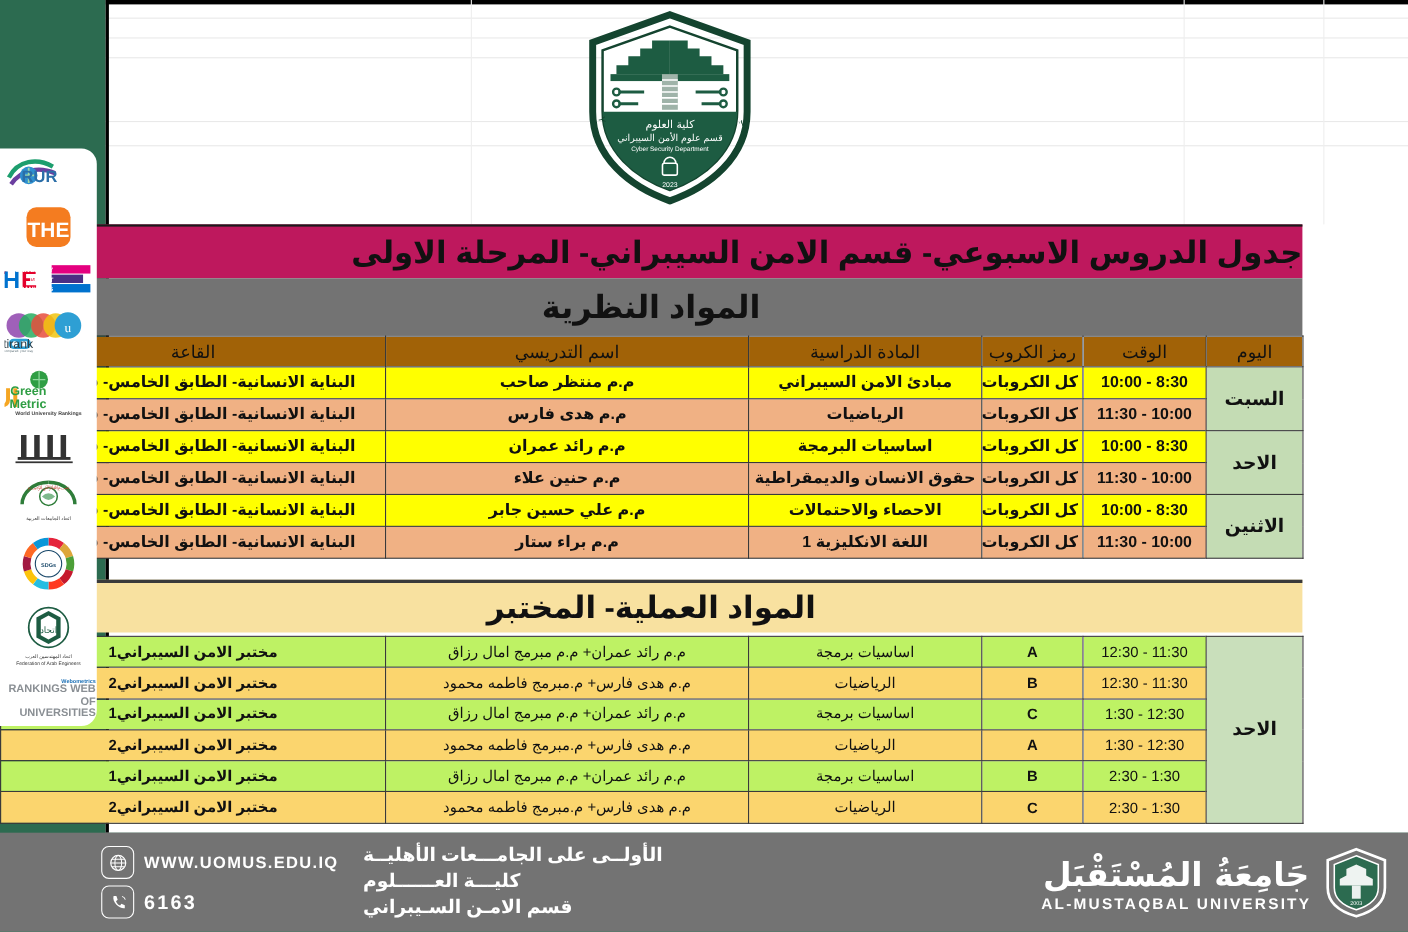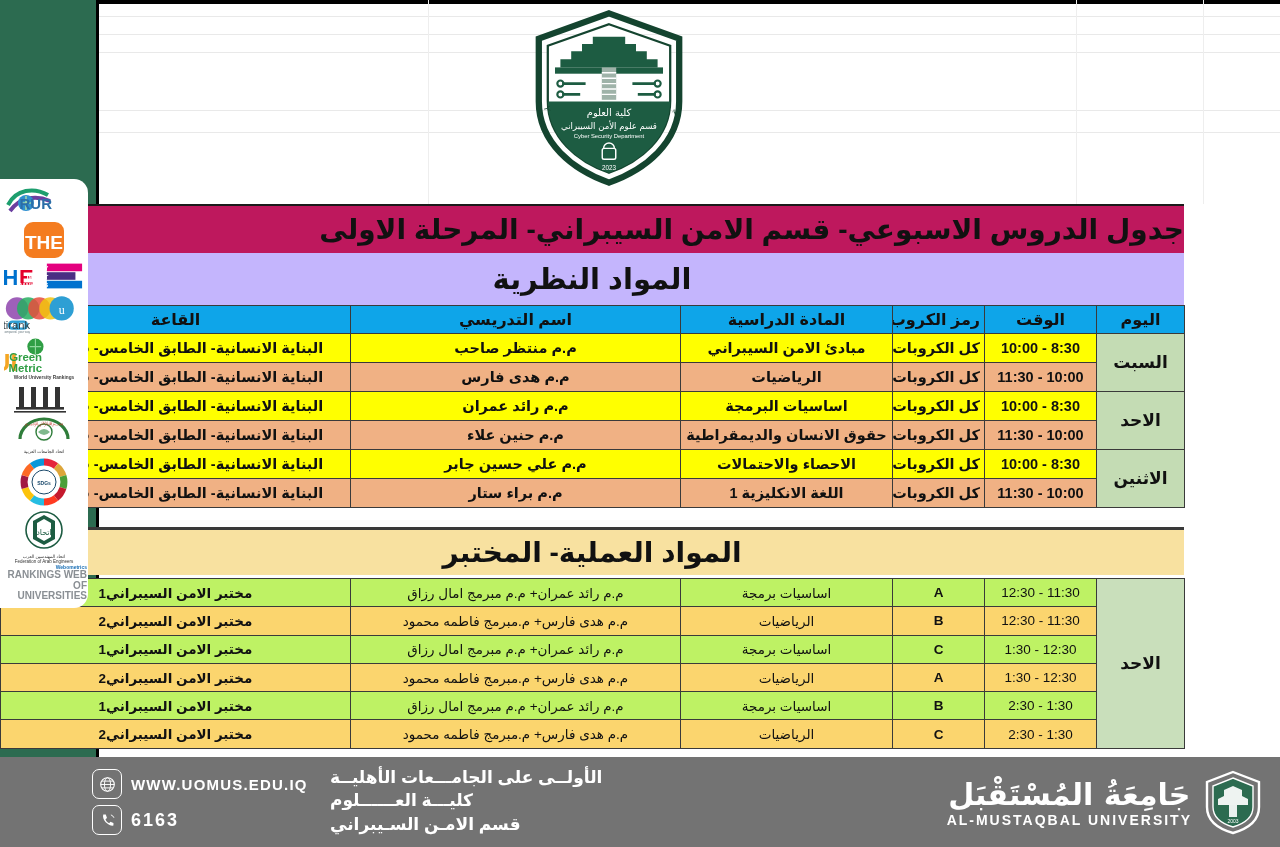--- a/index.html
+++ b/index.html
@@ -20,32 +20,31 @@
   .green-bg {
     position: absolute;
     inset: 0;
     background: #2c6b50;
   }
   .sidebar-card {
     position: absolute;
     left: 0;
     top: 135px;
     width: 88px;
-    height: 429px;
+    height: 525px;
     background: #ffffff;
     border-radius: 0 14px 14px 0;
     box-sizing: border-box;
     padding: 6px 2px;
     display: flex;
     flex-direction: column;
     align-items: center;
     justify-content: space-between;
     overflow: hidden;
     z-index: 6;
-    margin-top: 44px;
   }
   .sheet {
     position: absolute;
     left: 96px;
     top: 0;
     width: 1184px;
     height: 757px;
     background: #ffffff;
     z-index: 3;
     overflow: hidden;
@@ -107,21 +106,21 @@
     color: #111111;
     letter-spacing: 0px;
     white-space: nowrap;
   }
   .subtitle-bar {
     position: absolute;
     left: 0;
     top: 253px;
     width: 1184px;
     height: 52px;
-    background: #c4b5fd;
+    background: #737373;
     display: flex;
     align-items: center;
     justify-content: center;
     z-index: 5;
   }
   .subtitle-bar span {
     font-size: 29px;
     font-weight: bold;
     color: #111111;
   }
@@ -143,24 +142,24 @@
     vertical-align: middle;
     font-size: 14px;
     color: #111111;
     white-space: nowrap;
     overflow: hidden;
   }
 
   
   #theory-table { top: 305px; }
   #theory-table th {
-    background: #0ea5e9;
+    background: #a16207;
     height: 27px;
     font-size: 16px;
-    font-weight: bold;
+    font-weight: normal;
   }
   #theory-table td { height: 28px; font-weight: bold; font-size: 14.5px; }
   .c-day   { background: #c4dcb4 !important; font-size: 17px !important; }
   .row-y td { background: #ffff00; }
   .row-p td { background: #f0b184; }
   .col-time { font-size: 14px; }
 
   
   .lab-title {
     position: absolute;

